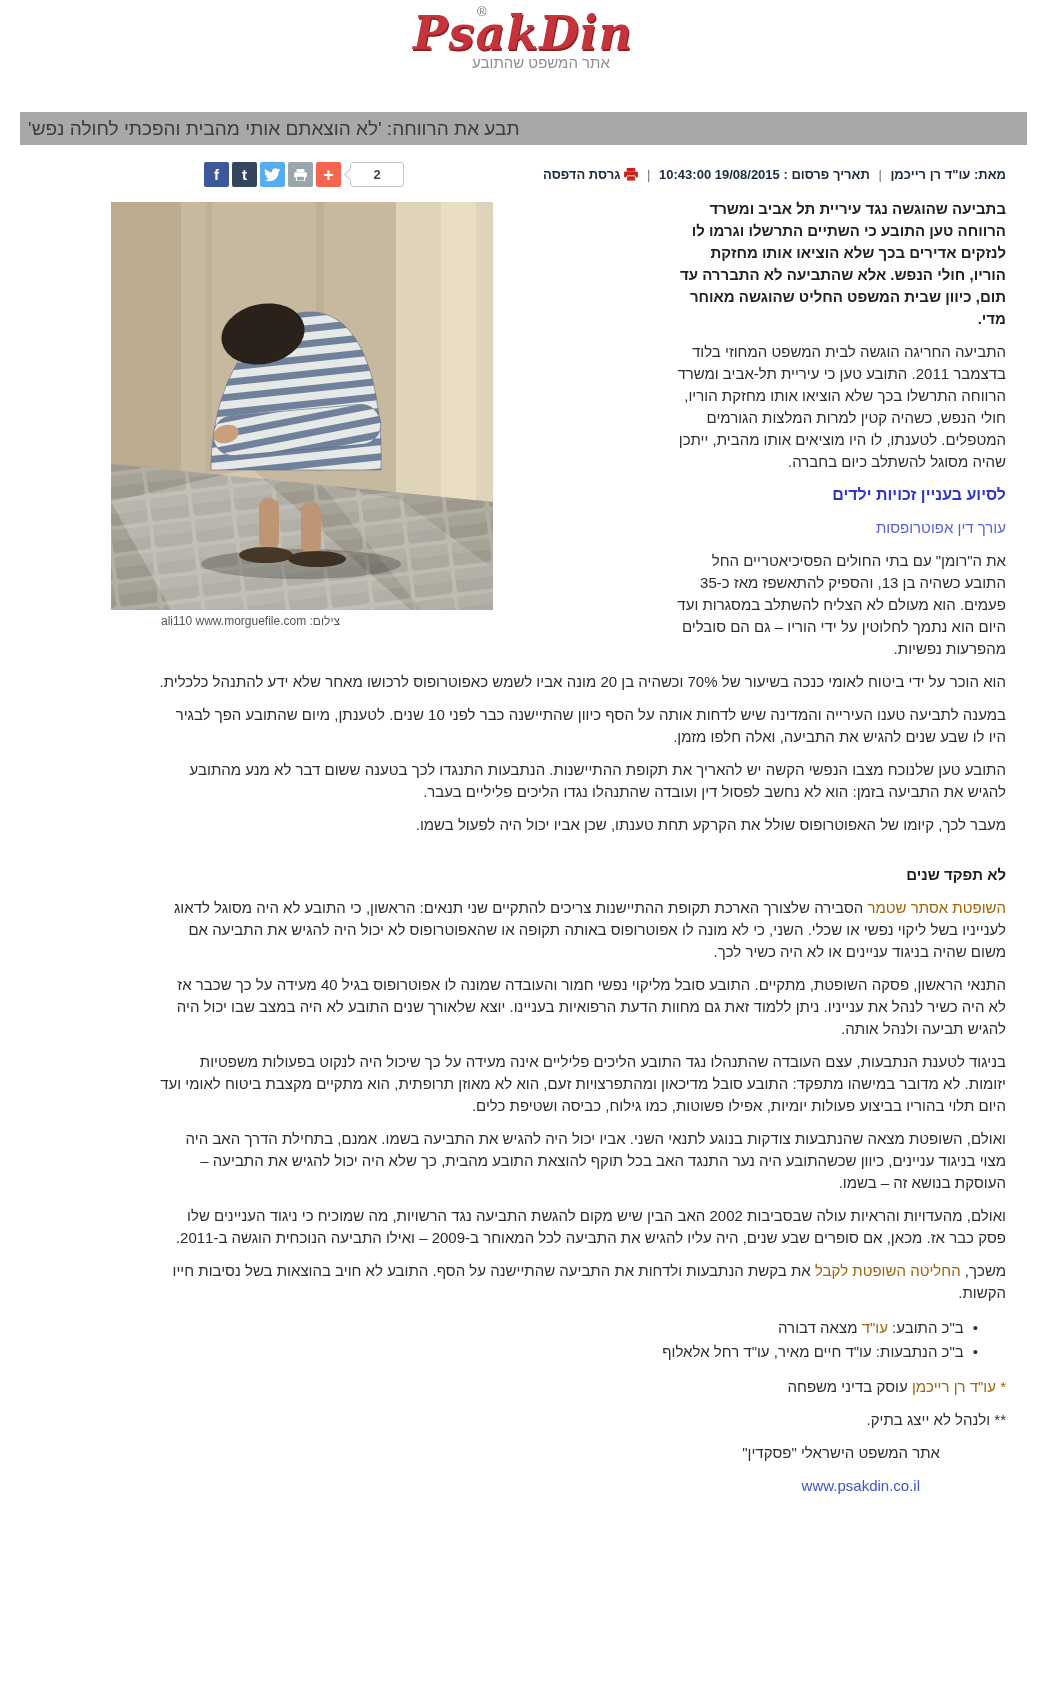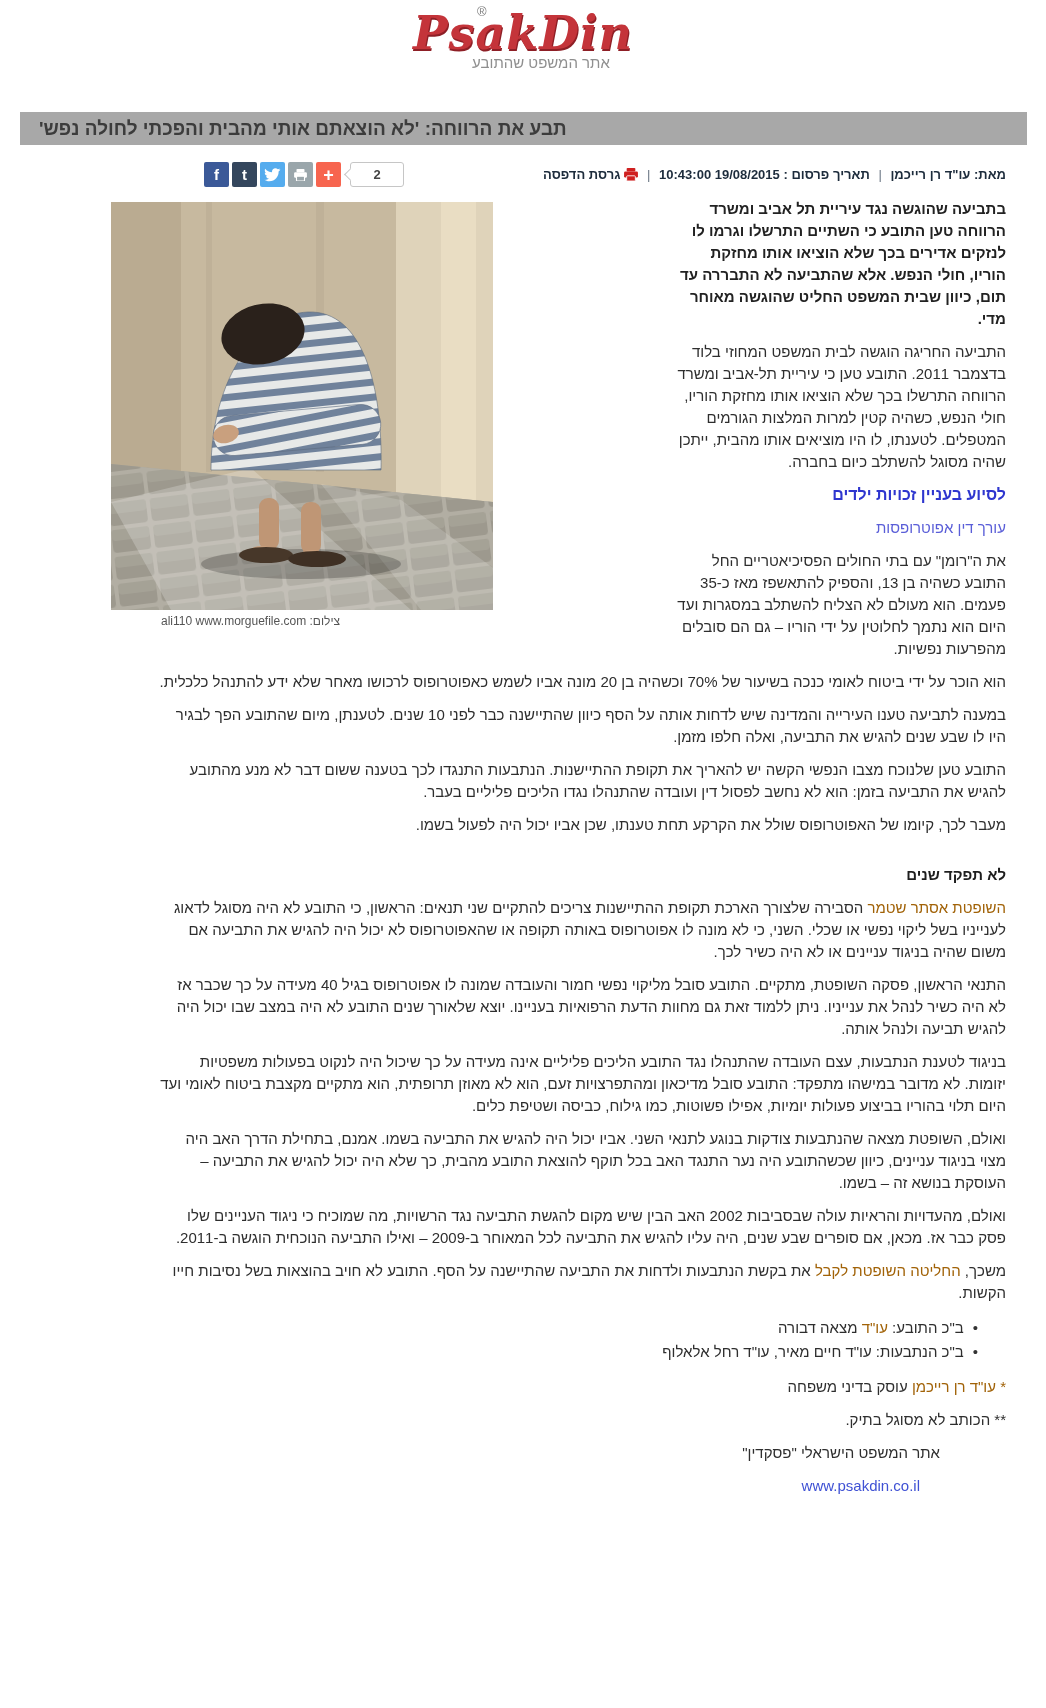--- a/index.html
+++ b/index.html
@@ -10,21 +10,21 @@
   .site-header{text-align:center;padding-top:8px;height:84px;}
   .logo{display:inline-block;position:relative;cursor:pointer;}
   .brand{font-family:"DejaVu Serif",serif;font-weight:bold;font-style:italic;font-size:46px;line-height:50px;
          color:#c4343a;text-shadow:1px 2px 0 #8e1f26;letter-spacing:1px;}
   .reg{position:absolute;top:-4px;left:64px;font-size:13px;color:#7c7c7c;font-style:normal;}
   .logo-sub{font-size:15px;color:#8f8f8f;margin-top:-4px;padding-left:36px;}
 
   
   .title-bar{margin:20px 19px 0 20px;background:#a8a8a8;height:33px;display:flex;align-items:center;
              justify-content:flex-end;direction:rtl;padding:0 14px 0 8px;box-sizing:border-box;}
-  .title-bar h1{margin:11px;font-size:19px;font-weight:bold;color:#3c3c3c;white-space:nowrap;}
+  .title-bar h1{margin:0;font-size:19px;font-weight:normal;color:#3c3c3c;white-space:nowrap;}
 
   
   .meta-row{direction:rtl;margin:17px 40px 0 158px;display:flex;justify-content:space-between;align-items:center;}
   .byline{font-size:13px;font-weight:bold;color:#1d2c3c;white-space:nowrap;}
   .byline .sep{color:#6a7683;margin:0 5px;font-weight:normal;}
   .print-link{color:#1d2c3c;cursor:pointer;}
   .print-link svg{vertical-align:-2px;margin-left:4px;}
 
   .share-row{direction:ltr;display:flex;align-items:center;margin-left:46px;}
   .share-btn{width:25px;height:25px;border-radius:2px;margin-right:3px;display:flex;align-items:center;
@@ -195,21 +195,21 @@
 
     <p><span>משכך, </span><a class="inline-link">החליטה השופטת לקבל</a><span> את בקשת הנתבעות ולדחות את התביעה שהתיישנה על הסף. התובע לא חויב בהוצאות בשל נסיבות חייו הקשות.</span></p>
 
     <ul class="parties">
       <li><span>ב"כ התובע: </span><a class="inline-link">עו"ד</a><span> מצאה דבורה</span></li>
       <li>ב"כ הנתבעות: עו"ד חיים מאיר, עו"ד רחל אלאלוף</li>
     </ul>
 
     <p><a class="inline-link">* עו"ד רן רייכמן</a><span> עוסק בדיני משפחה</span></p>
 
-    <p>** הכותב לא מסוגל בתיק.</p>
+    <p>** ולנהל לא ייצג בתיק.</p>
 
 
     <p class="site-line">אתר המשפט הישראלי "פסקדין"</p>
 
     <p class="site-url-line"><a>www.psakdin.co.il</a></p>
 
     <div class="page-bottom"></div>
   </article>
 </div>
 

